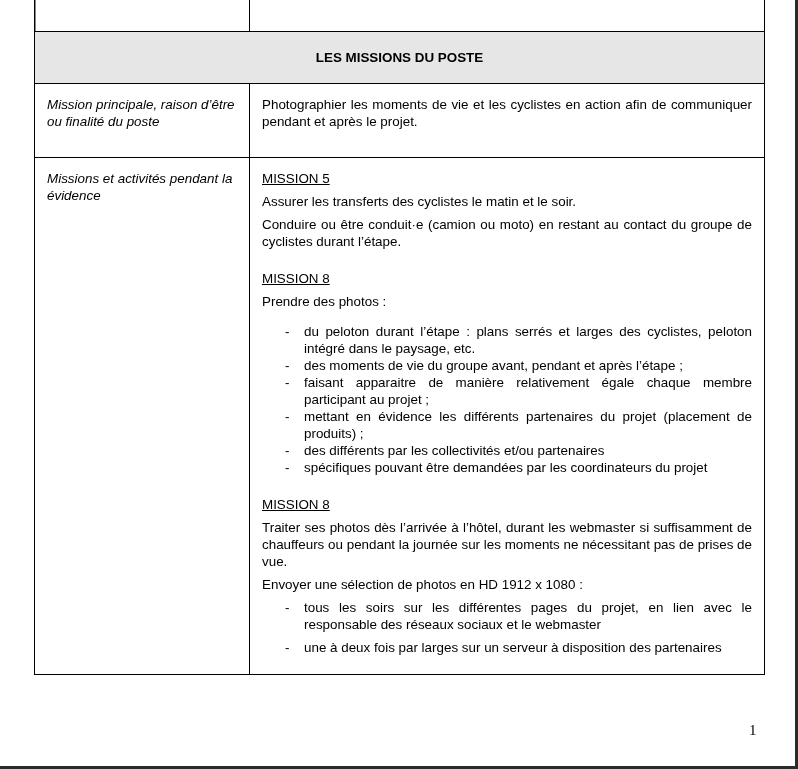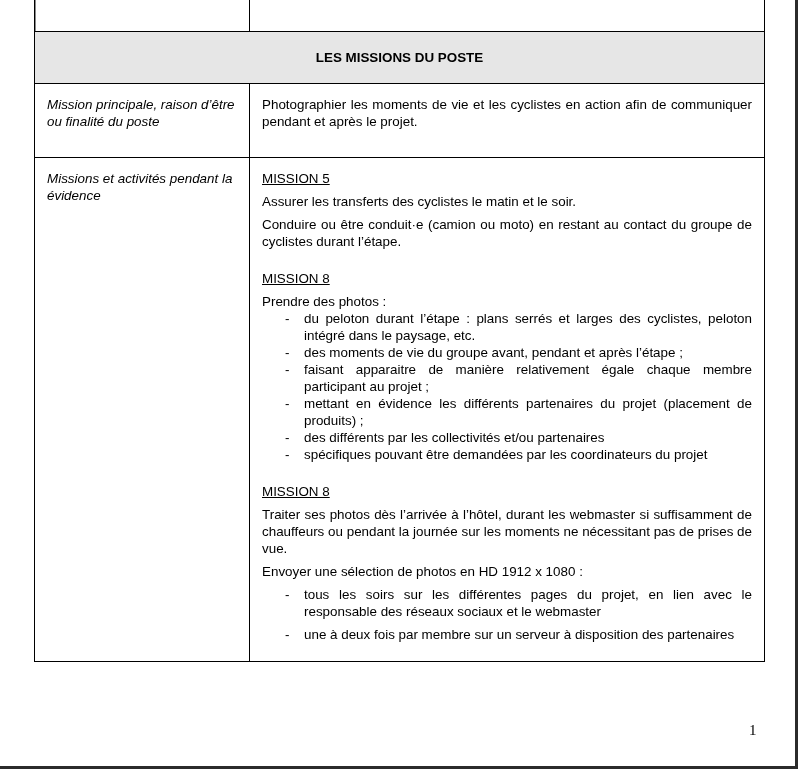--- a/index.html
+++ b/index.html
@@ -67,37 +67,37 @@
     </tr>
     <tr>
       <td class="col-l label-cell label-act">Missions et activités pendant la évidence</td>
       <td class="content">
         <p class="mission-title">MISSION 5</p>
         <p>Assurer les transferts des cyclistes le matin et le soir.</p>
         <p>Conduire ou être conduit·e (camion ou moto) en restant au contact du groupe de cyclistes durant l’étape.</p>
         <div class="spacer"></div>
 
         <p class="mission-title">MISSION 8</p>
-        <p style="margin-bottom:0">Prendre des photos :</p>
+        <p style="margin-bottom:13px">Prendre des photos :</p>
         <ul class="dash">
           <li><span class="dash-mark">-</span><span>du peloton durant l’étape : plans serrés et larges des cyclistes, peloton intégré dans le paysage, etc.</span></li>
           <li><span class="dash-mark">-</span><span>des moments de vie du groupe avant, pendant et après l’étape ;</span></li>
           <li><span class="dash-mark">-</span><span>faisant apparaitre de manière relativement égale chaque membre participant au projet ;</span></li>
           <li><span class="dash-mark">-</span><span>mettant en évidence les différents partenaires du projet (placement de produits) ;</span></li>
           <li><span class="dash-mark">-</span><span>des différents par les collectivités et/ou partenaires</span></li>
           <li><span class="dash-mark">-</span><span>spécifiques pouvant être demandées par les coordinateurs du projet</span></li>
         </ul>
         <div class="spacer"></div>
 
         <p class="mission-title">MISSION 8</p>
         <p>Traiter ses photos dès l’arrivée à l’hôtel, durant les webmaster si suffisamment de chauffeurs ou pendant la journée sur les moments ne nécessitant pas de prises de vue.</p>
         <p>Envoyer une sélection de photos en HD 1912 x 1080 :</p>
         <ul class="dash spaced">
           <li><span class="dash-mark">-</span><span>tous les soirs sur les différentes pages du projet, en lien avec le responsable des réseaux sociaux et le webmaster</span></li>
-          <li style="margin-bottom:0"><span class="dash-mark">-</span><span>une à deux fois par membre sur un serveur à disposition des partenaires</span></li>
+          <li style="margin-bottom:0"><span class="dash-mark">-</span><span>une à deux fois par larges sur un serveur à disposition des partenaires</span></li>
         </ul>
       </td>
     </tr>
   </tbody>
     </table>
 
   <div class="page-number">1</div>
 </div>
 
 <div class="dark-right"></div>

